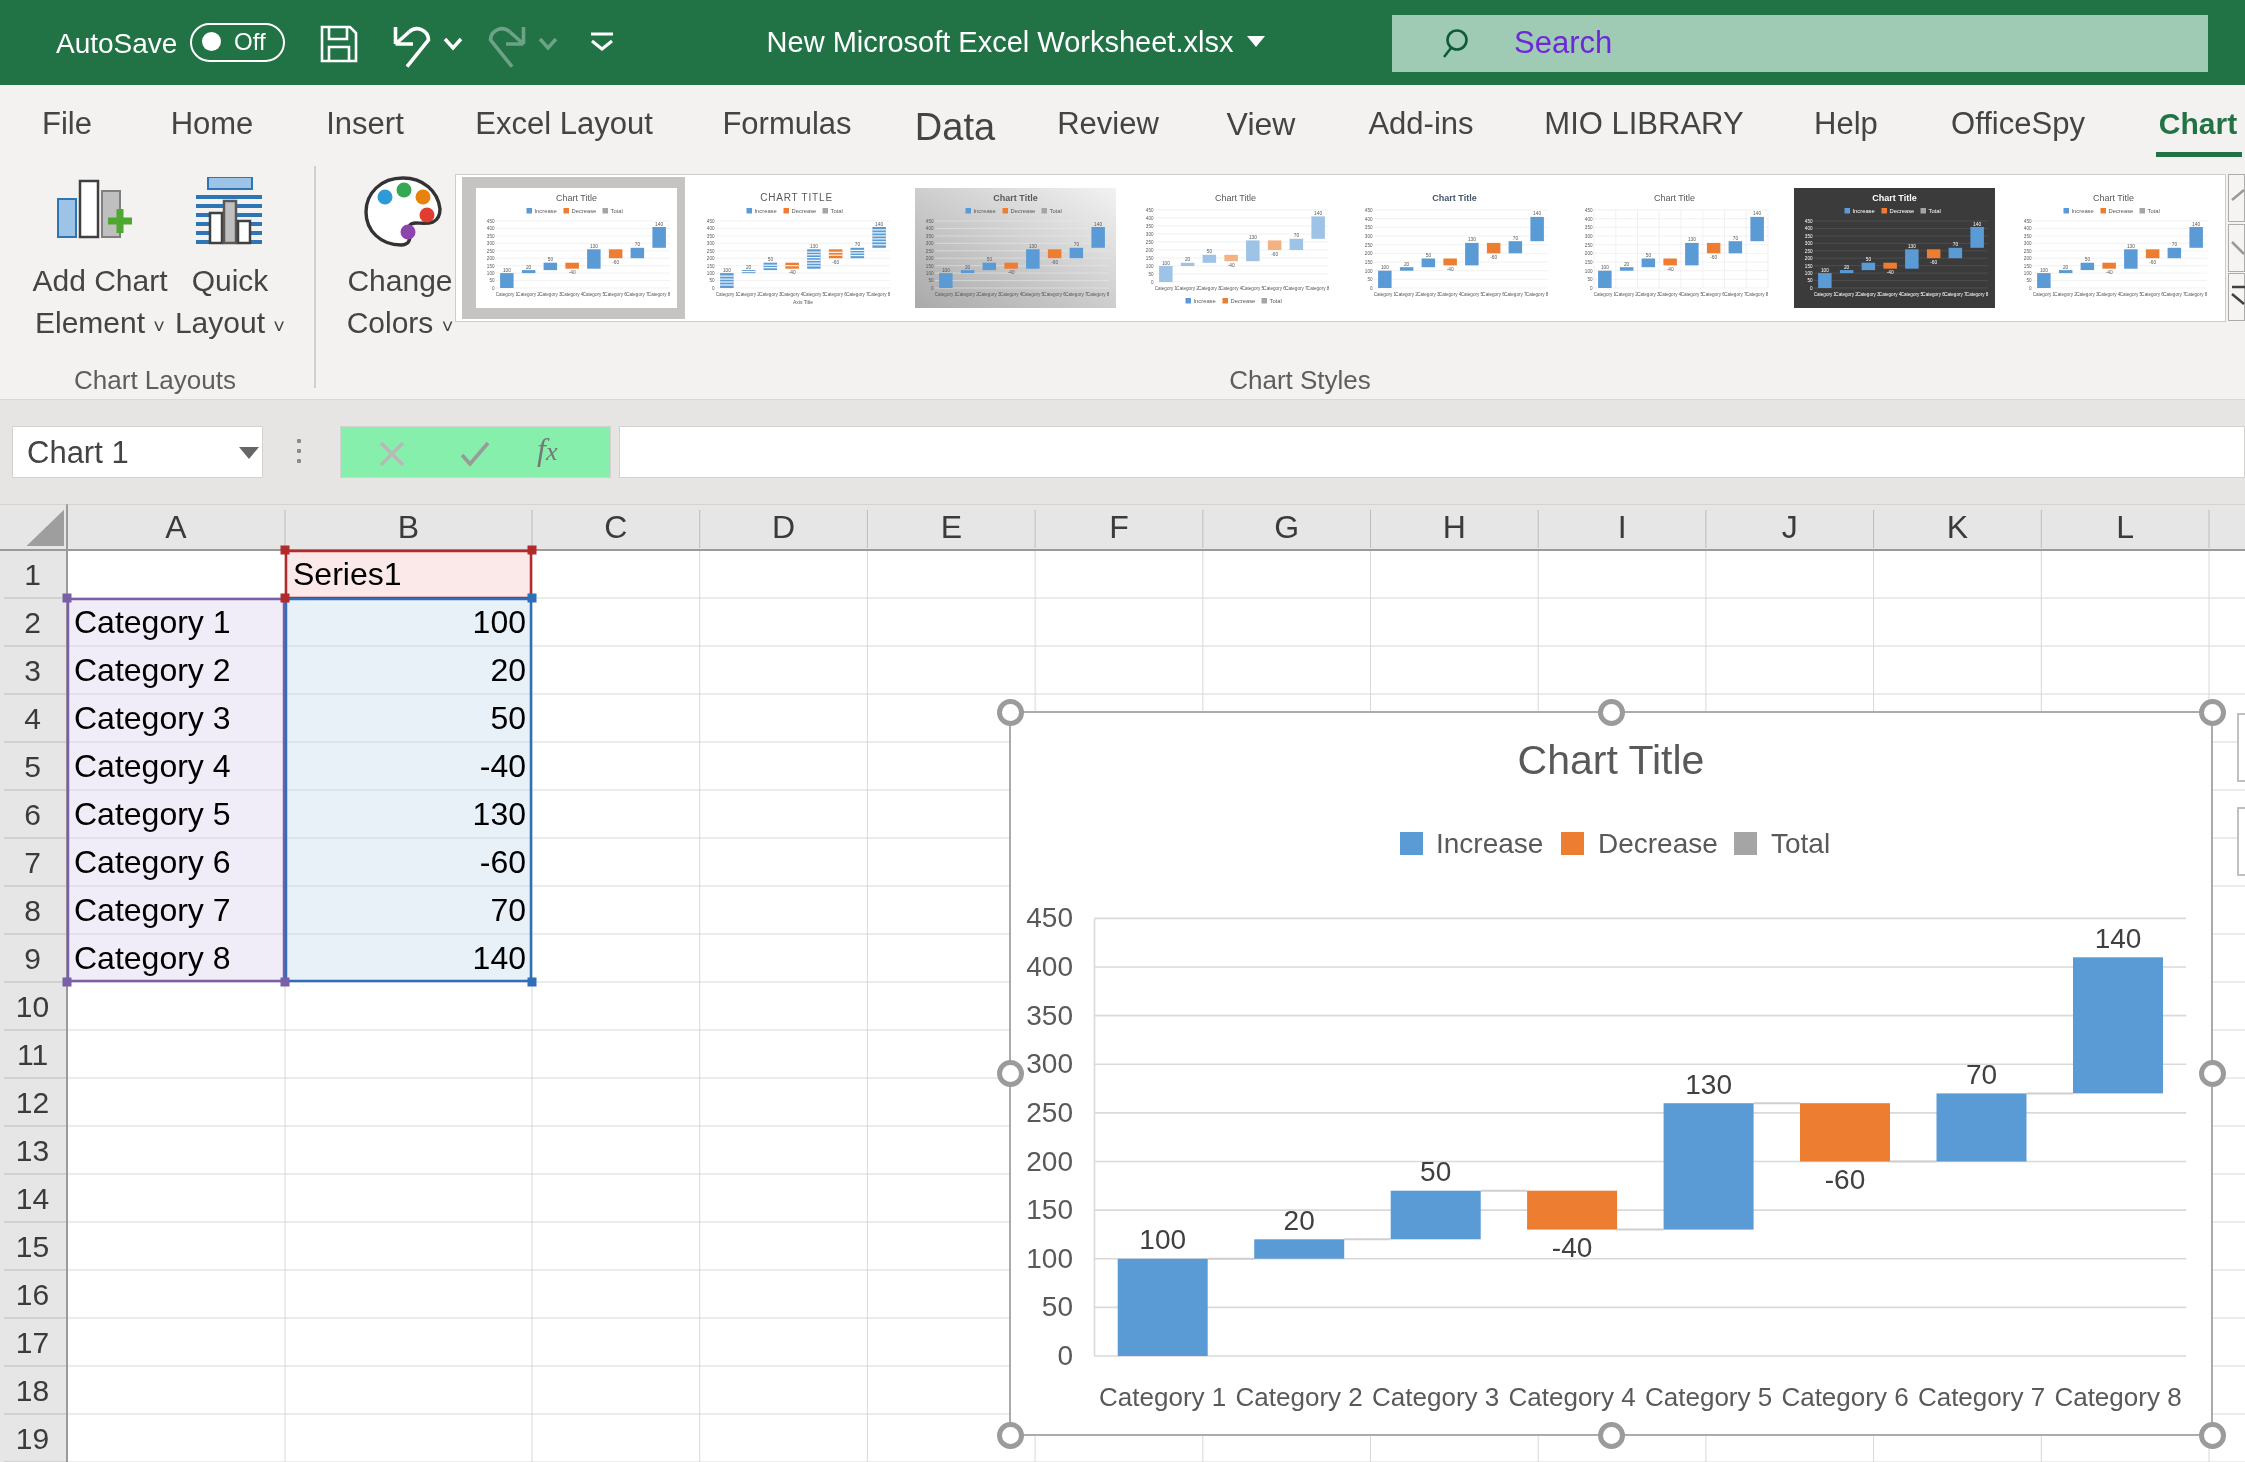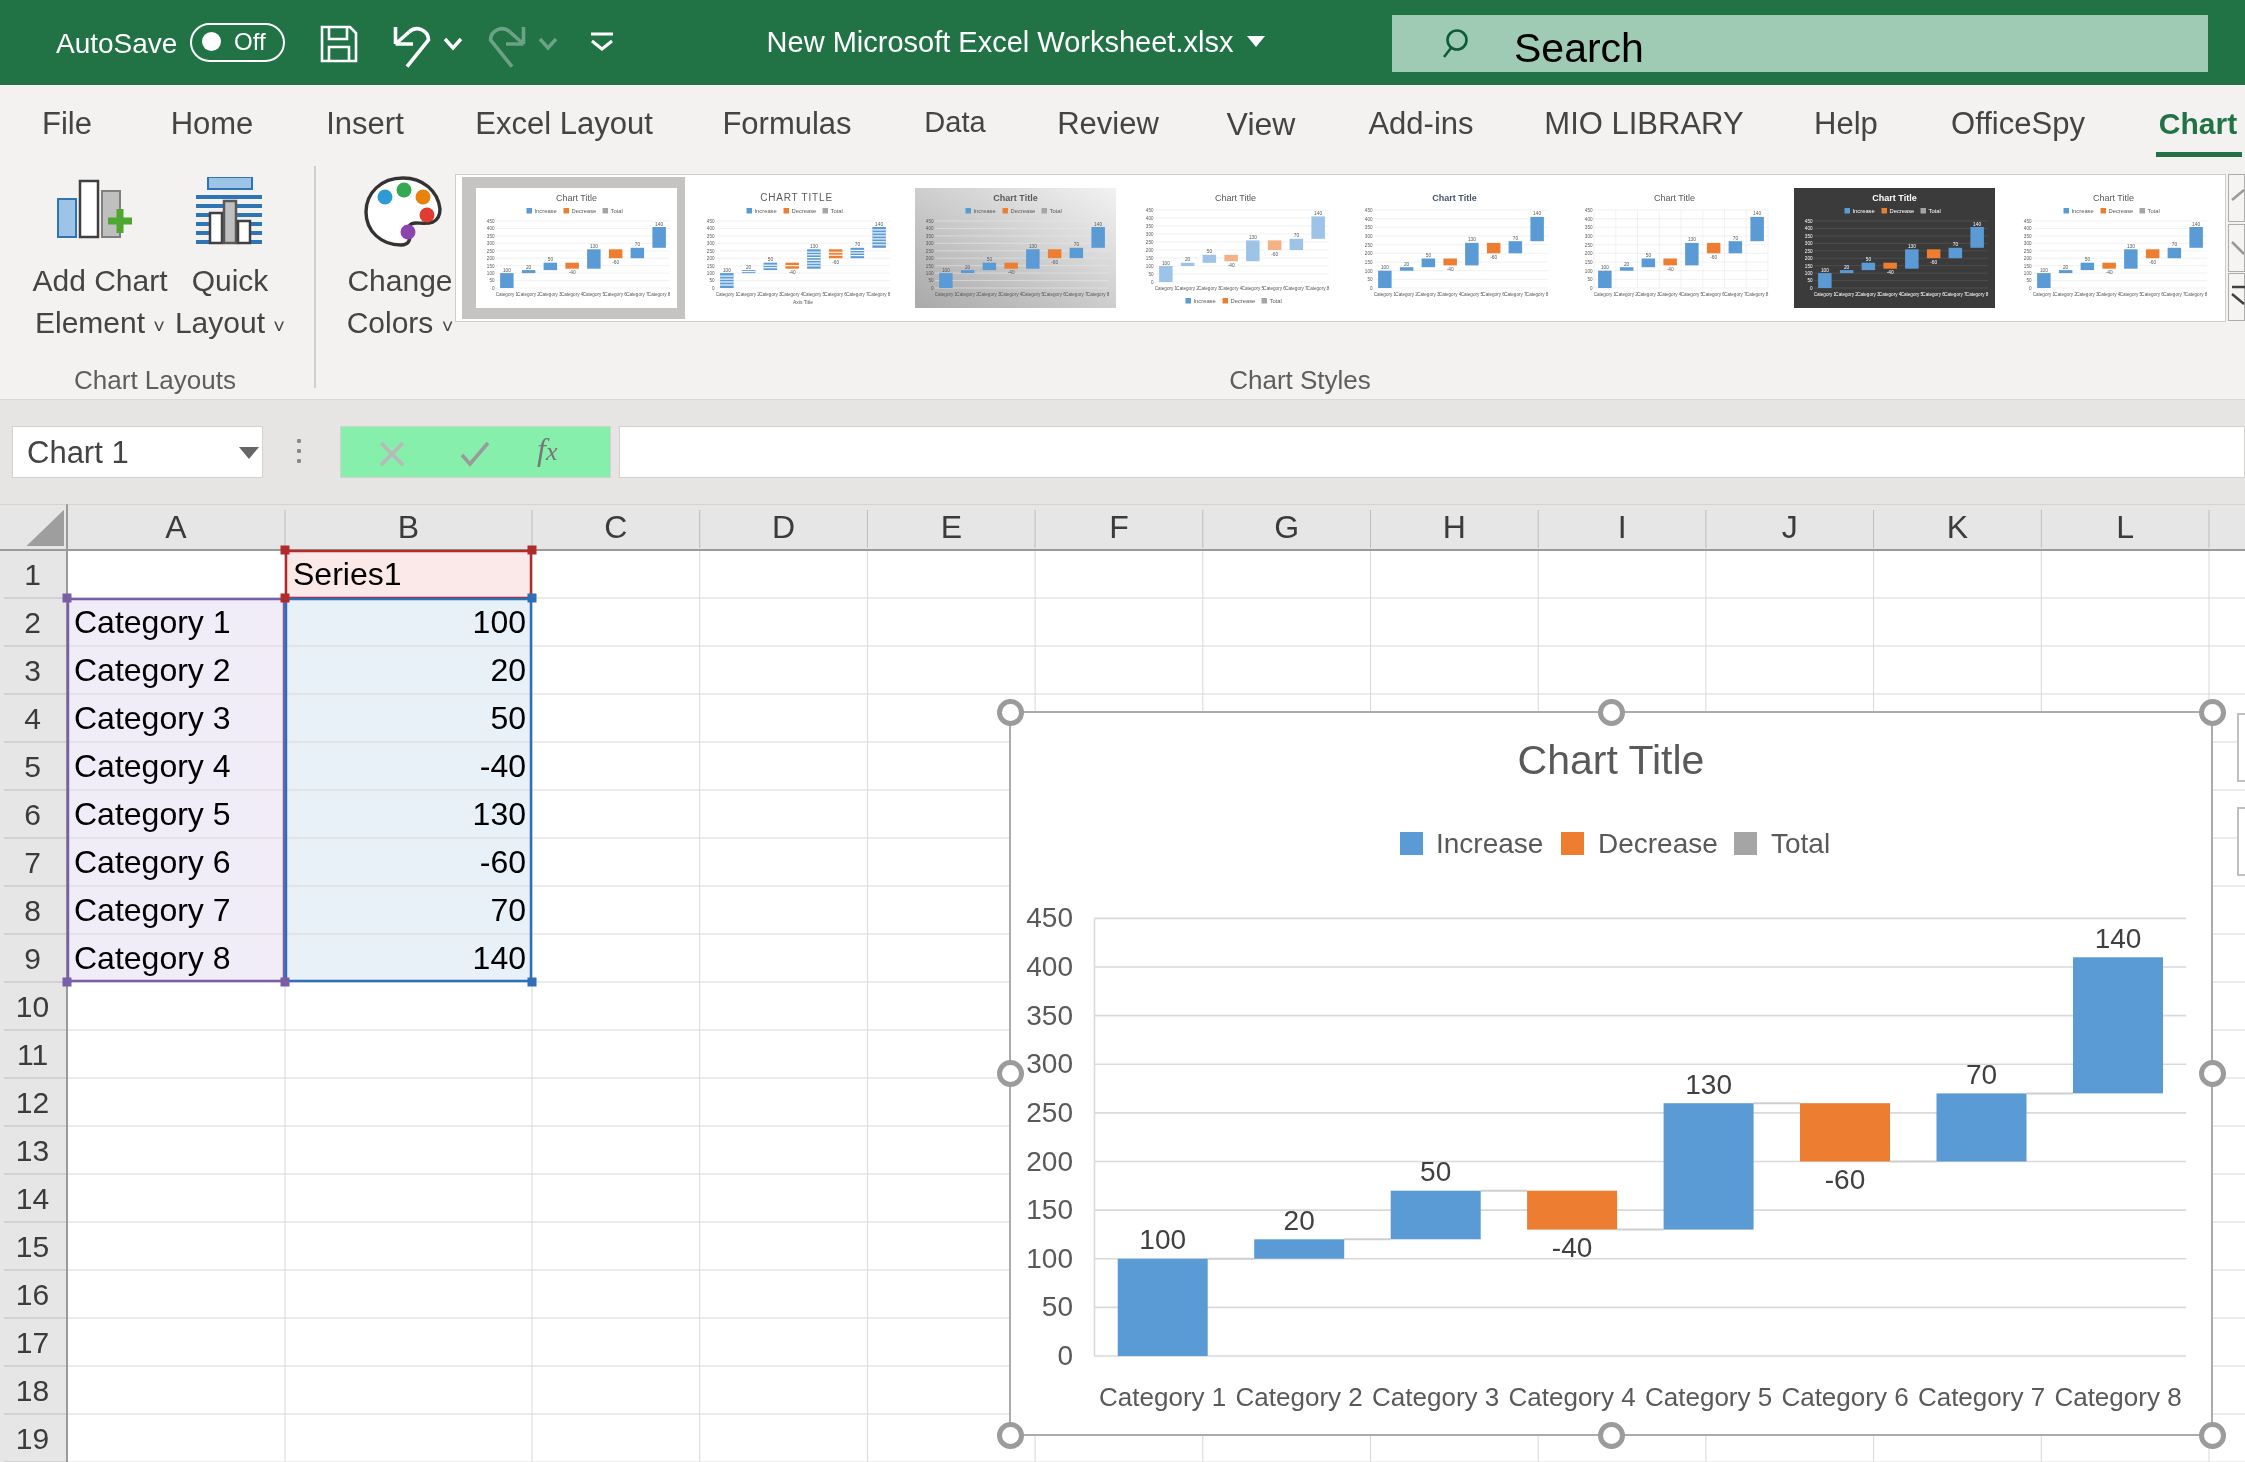--- a/index.html
+++ b/index.html
@@ -36,30 +36,30 @@
       <path d="M2 2 h22" stroke="#fff" stroke-width="3"></path>
       <path d="M3 9 l10 8 10 -8" fill="none" stroke="#fff" stroke-width="3"></path>
     </svg>
 <div class="abs" style="left:660px;top:26px;width:680px;text-align:center;color:#fff;font-size:29px;">New Microsoft Excel Worksheet.xlsx</div>
 <div class="abs" style="left:1247px;top:36px;width:0;height:0;border-left:9px solid transparent;border-right:9px solid transparent;border-top:11px solid #fff"></div>
 <div class="abs" style="left:1392px;top:15px;width:816px;height:57px;background:#9fcbb5;">
       <svg class="abs" style="left:50px;top:12px" width="34" height="34" viewBox="0 0 34 34">
         <circle cx="15" cy="13" r="9.5" fill="none" stroke="#0e5c35" stroke-width="2.6"></circle>
         <path d="M9 21 L2 30" stroke="#0e5c35" stroke-width="2.6"></path>
       </svg>
-      <div class="abs" style="left:122px;top:10px;font-size:41px;color:#000000">Search</div>
+      <div class="abs" style="left:122px;top:10px;font-size:31px;color:#6d28d9">Search</div>
     </div>
 </div>
 <div class="abs" style="left:0;top:85px;width:2245px;height:73px;background:#f3f2f1">
 <div class="abs" style="left:-53px;top:21px;width:240px;text-align:center;font-size:31px;color:#444444">File</div>
 <div class="abs" style="left:92px;top:21px;width:240px;text-align:center;font-size:31px;color:#444444">Home</div>
 <div class="abs" style="left:245px;top:21px;width:240px;text-align:center;font-size:31px;color:#444444">Insert</div>
 <div class="abs" style="left:444px;top:21px;width:240px;text-align:center;font-size:31px;color:#444444">Excel Layout</div>
 <div class="abs" style="left:667px;top:21px;width:240px;text-align:center;font-size:31px;color:#444444">Formulas</div>
-<div class="abs" style="left:835px;top:21px;width:240px;text-align:center;font-size:29px;color:#444444">Data</div>
+<div class="abs" style="left:835px;top:21px;width:240px;text-align:center;font-size:38px;color:#444444">Data</div>
 <div class="abs" style="left:988px;top:21px;width:240px;text-align:center;font-size:31px;color:#444444">Review</div>
 <div class="abs" style="left:1141px;top:21px;width:240px;text-align:center;font-size:32px;color:#444444">View</div>
 <div class="abs" style="left:1301px;top:21px;width:240px;text-align:center;font-size:31px;color:#444444">Add-ins</div>
 <div class="abs" style="left:1524px;top:21px;width:240px;text-align:center;font-size:31px;color:#444444">MIO LIBRARY</div>
 <div class="abs" style="left:1726px;top:21px;width:240px;text-align:center;font-size:31px;color:#444444">Help</div>
 <div class="abs" style="left:1898px;top:21px;width:240px;text-align:center;font-size:31px;color:#444444">OfficeSpy</div>
 <div class="abs" style="left:2078px;top:22px;width:240px;text-align:center;font-size:30px;color:#217346;font-weight:bold">Chart</div>
 <div class="abs" style="left:2156px;top:67px;width:86px;height:5px;background:#217346"></div>
 </div>
 <div class="abs" style="left:0;top:158px;width:2245px;height:242px;background:#f3f2f1">

